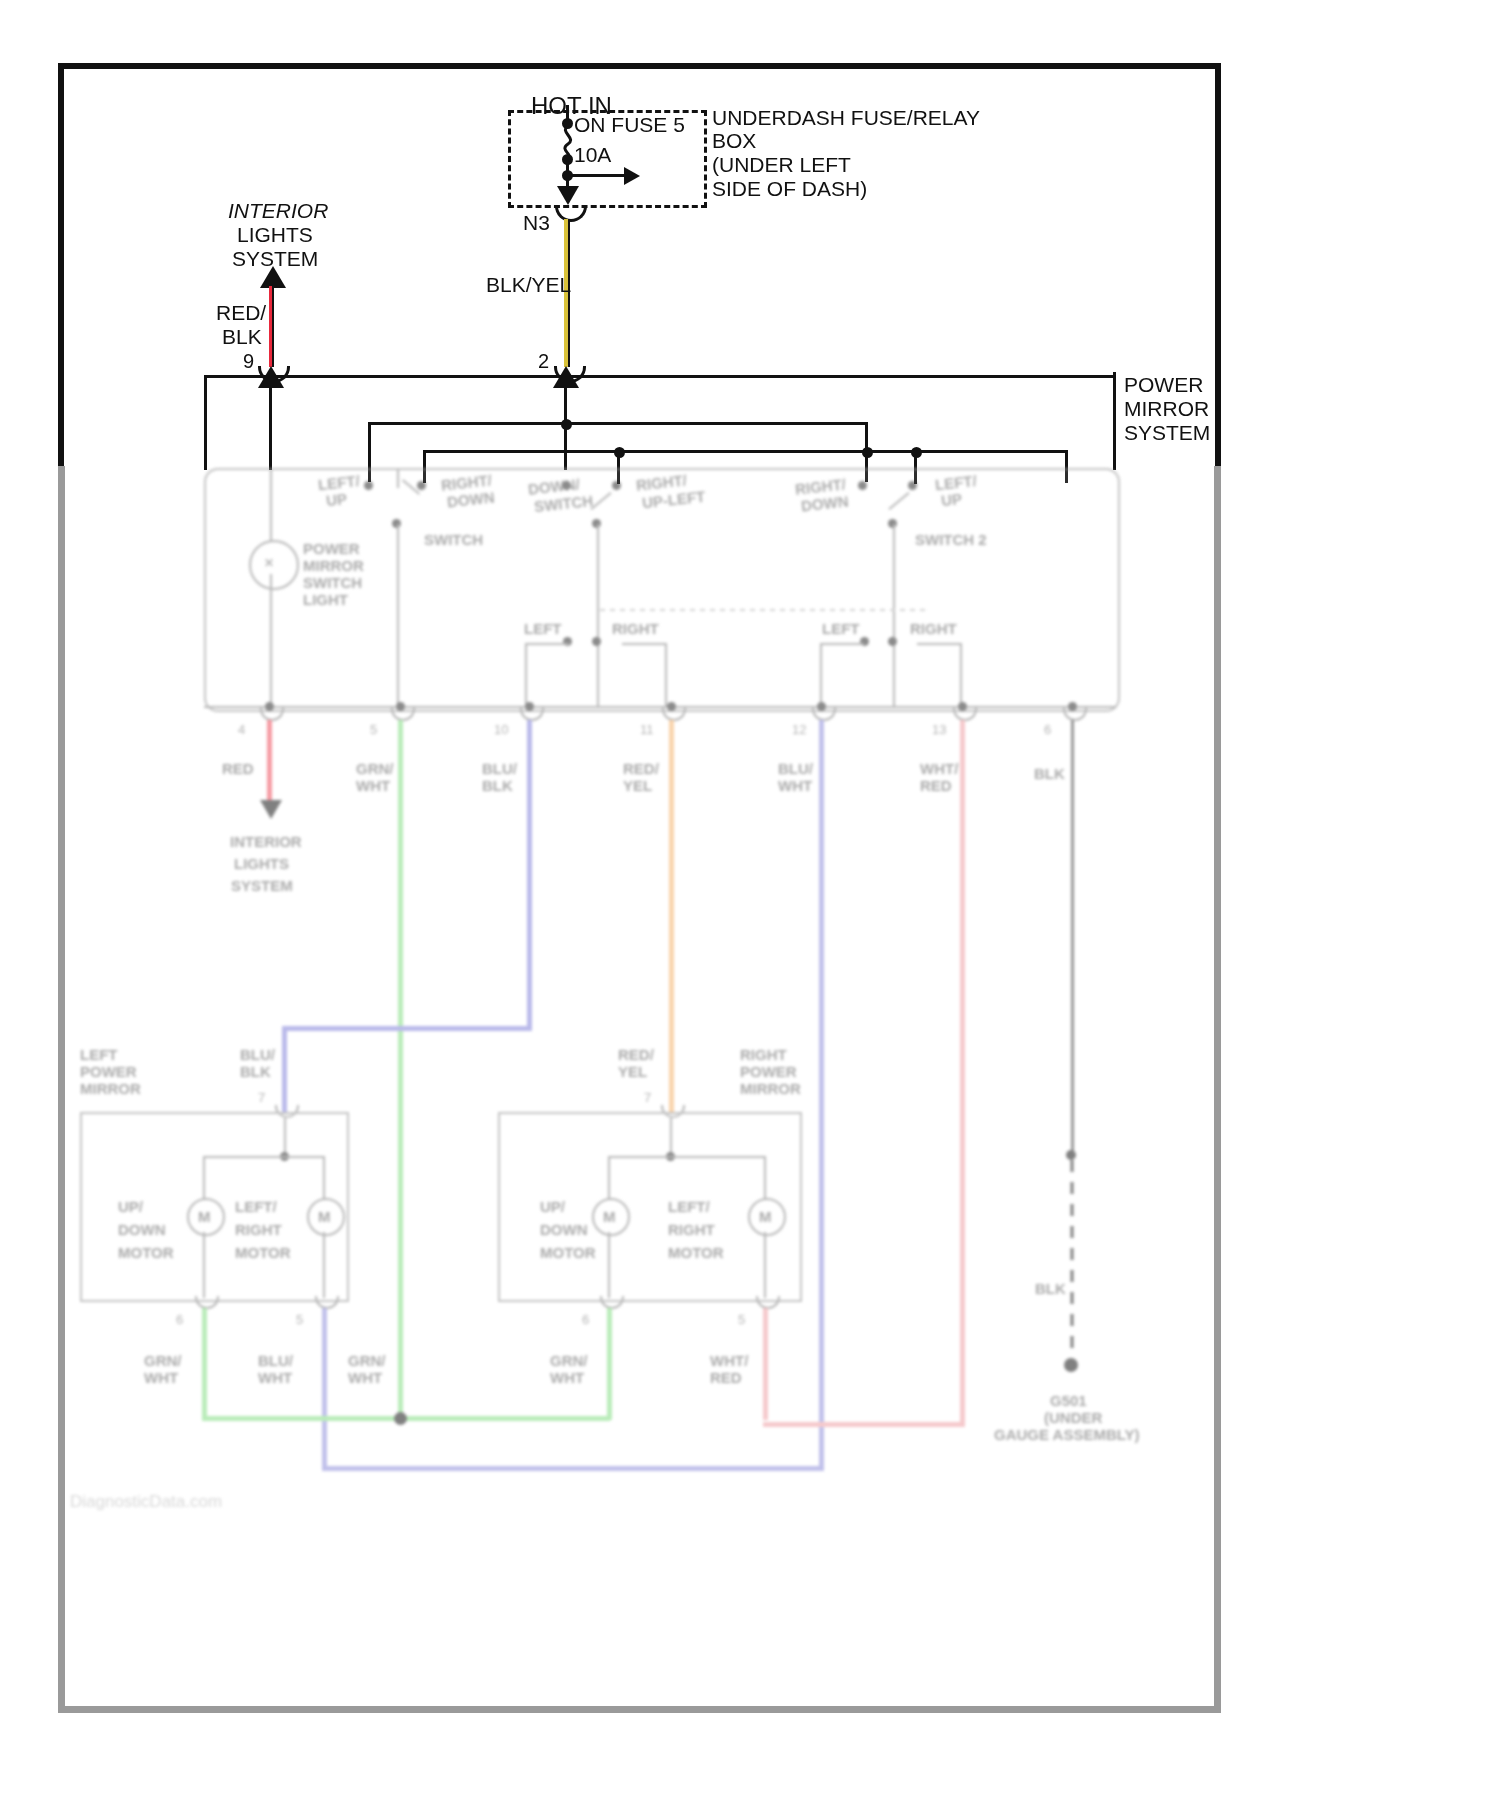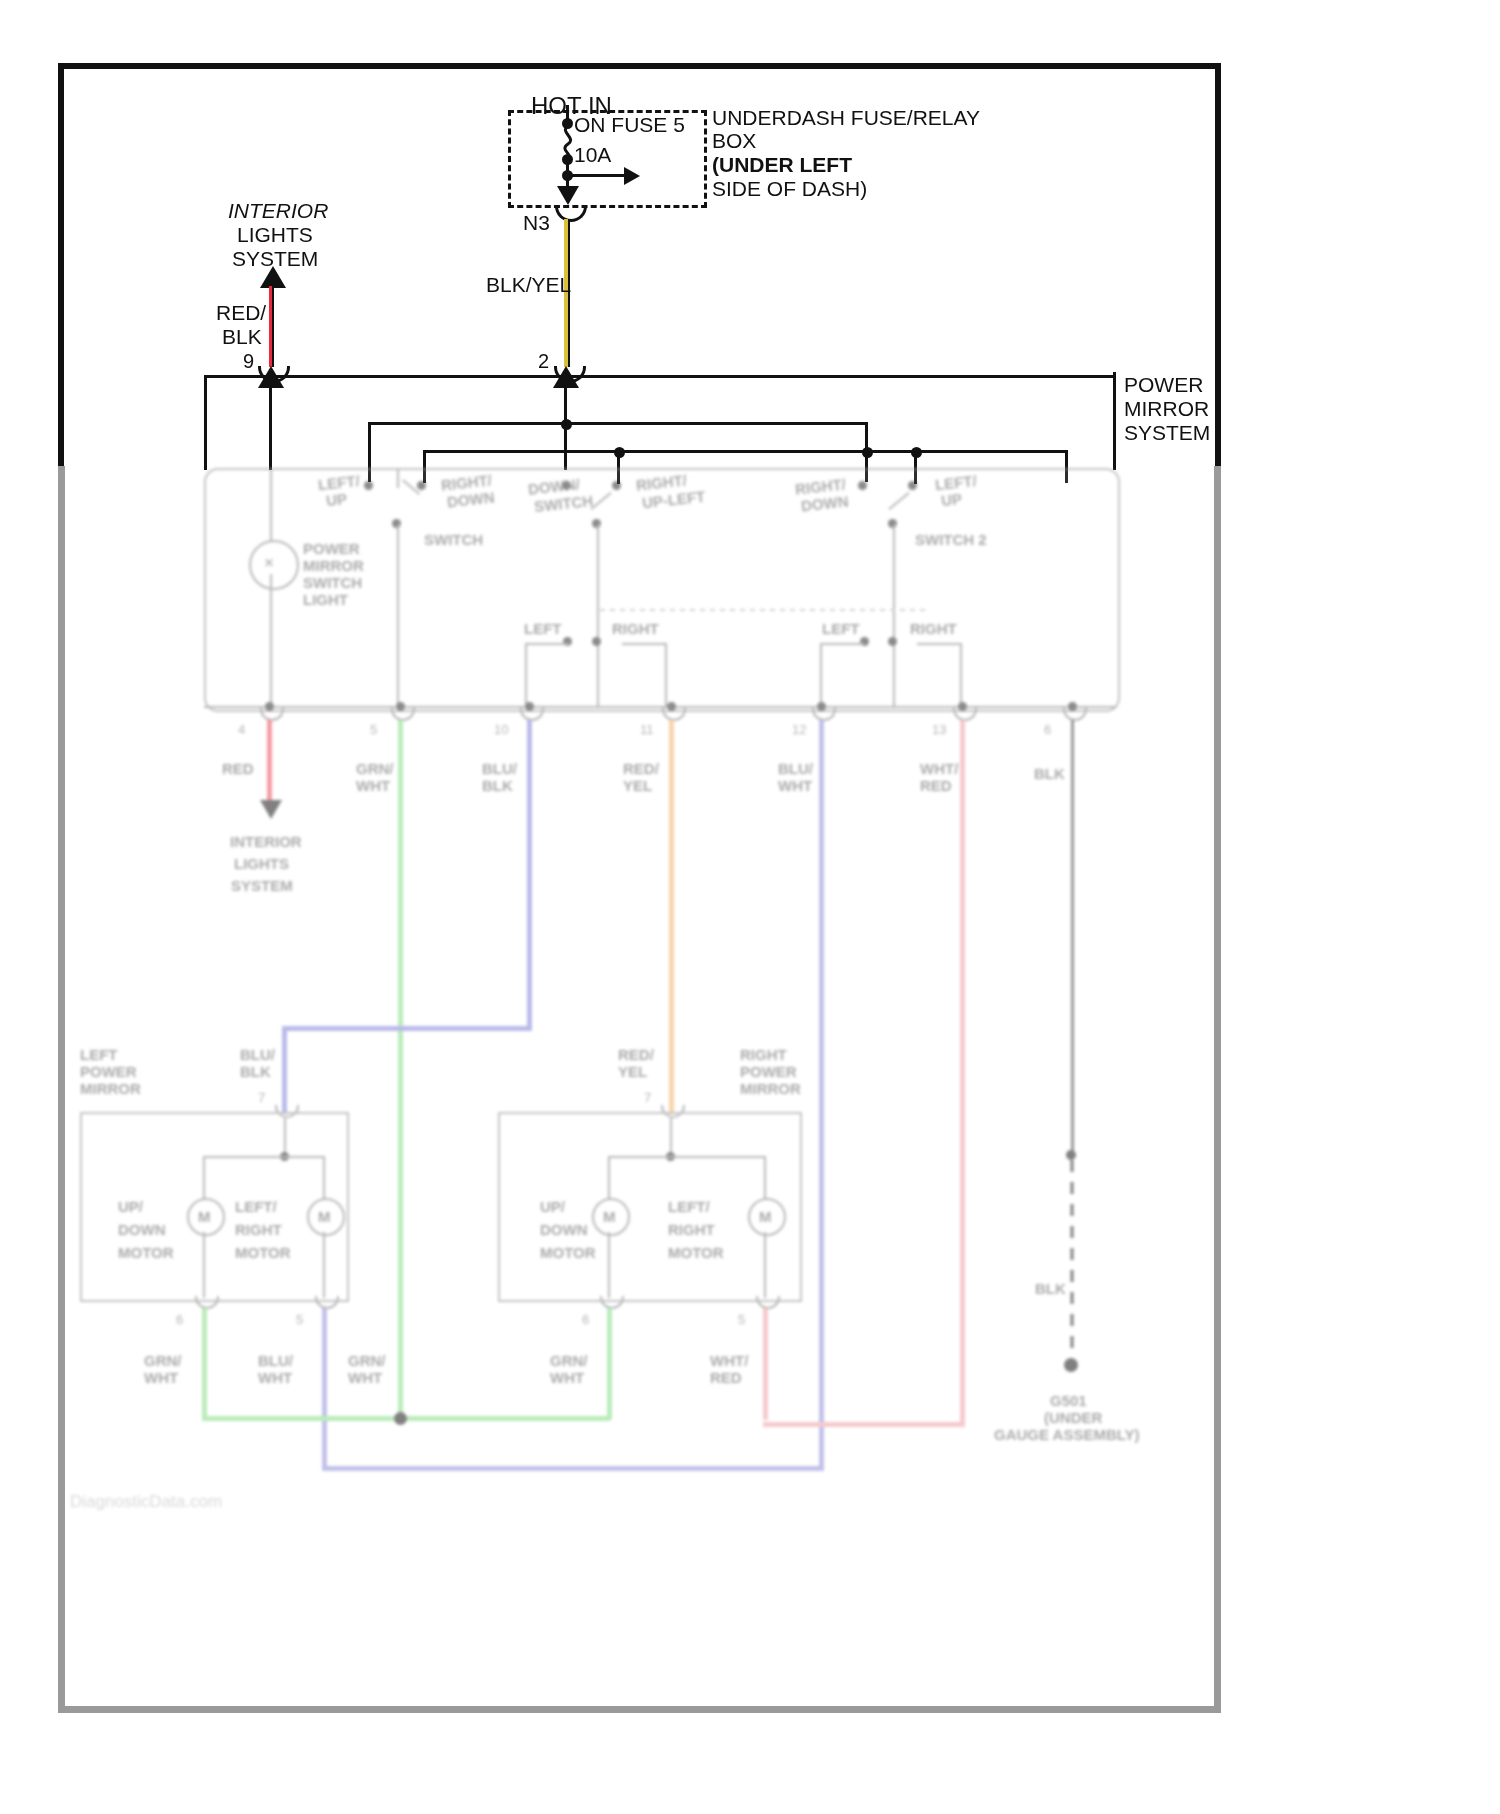--- a/index.html
+++ b/index.html
@@ -67,21 +67,21 @@
   <div class="ln" style="left:566px;top:176px;width:3px;height:16px;"></div>
   <div class="arrowhead-down" style="left:557px;top:186px;"></div>
   <div class="conn" style="left:555px;top:205px;"></div>
   <div class="txt" style="left:523px;top:210px;font-size:21px;">N3</div>
 
   <div class="txt" style="left:574px;top:112px;">ON FUSE 5</div>
   <div class="txt" style="left:574px;top:142px;">10A</div>
 
   <div class="txt" style="left:712px;top:105px;">UNDERDASH FUSE/RELAY</div>
   <div class="txt" style="left:712px;top:128px;">BOX</div>
-  <div class="txt" style="left:712px;top:152px;font-weight:bold;">(UNDER LEFT</div>
+  <div class="txt" style="left:712px;top:152px;">(UNDER LEFT</div>
   <div class="txt" style="left:712px;top:176px;">SIDE OF DASH)</div>
 
   <div class="wire" style="left:564px;top:219px;width:5px;height:148px;background:#d9c23a;"></div>
   <div class="wire" style="left:568px;top:219px;width:2px;height:148px;background:#111;"></div>
   <div class="txt" style="left:486px;top:272px;">BLK/YEL</div>
   <div class="num" style="left:538px;top:350px;">2</div>
   <div class="conn" style="left:554px;top:366px;"></div>
 
   <div class="txt" style="left:228px;top:198px;font-style:italic;">INTERIOR</div>
   <div class="txt" style="left:237px;top:222px;">LIGHTS</div>

